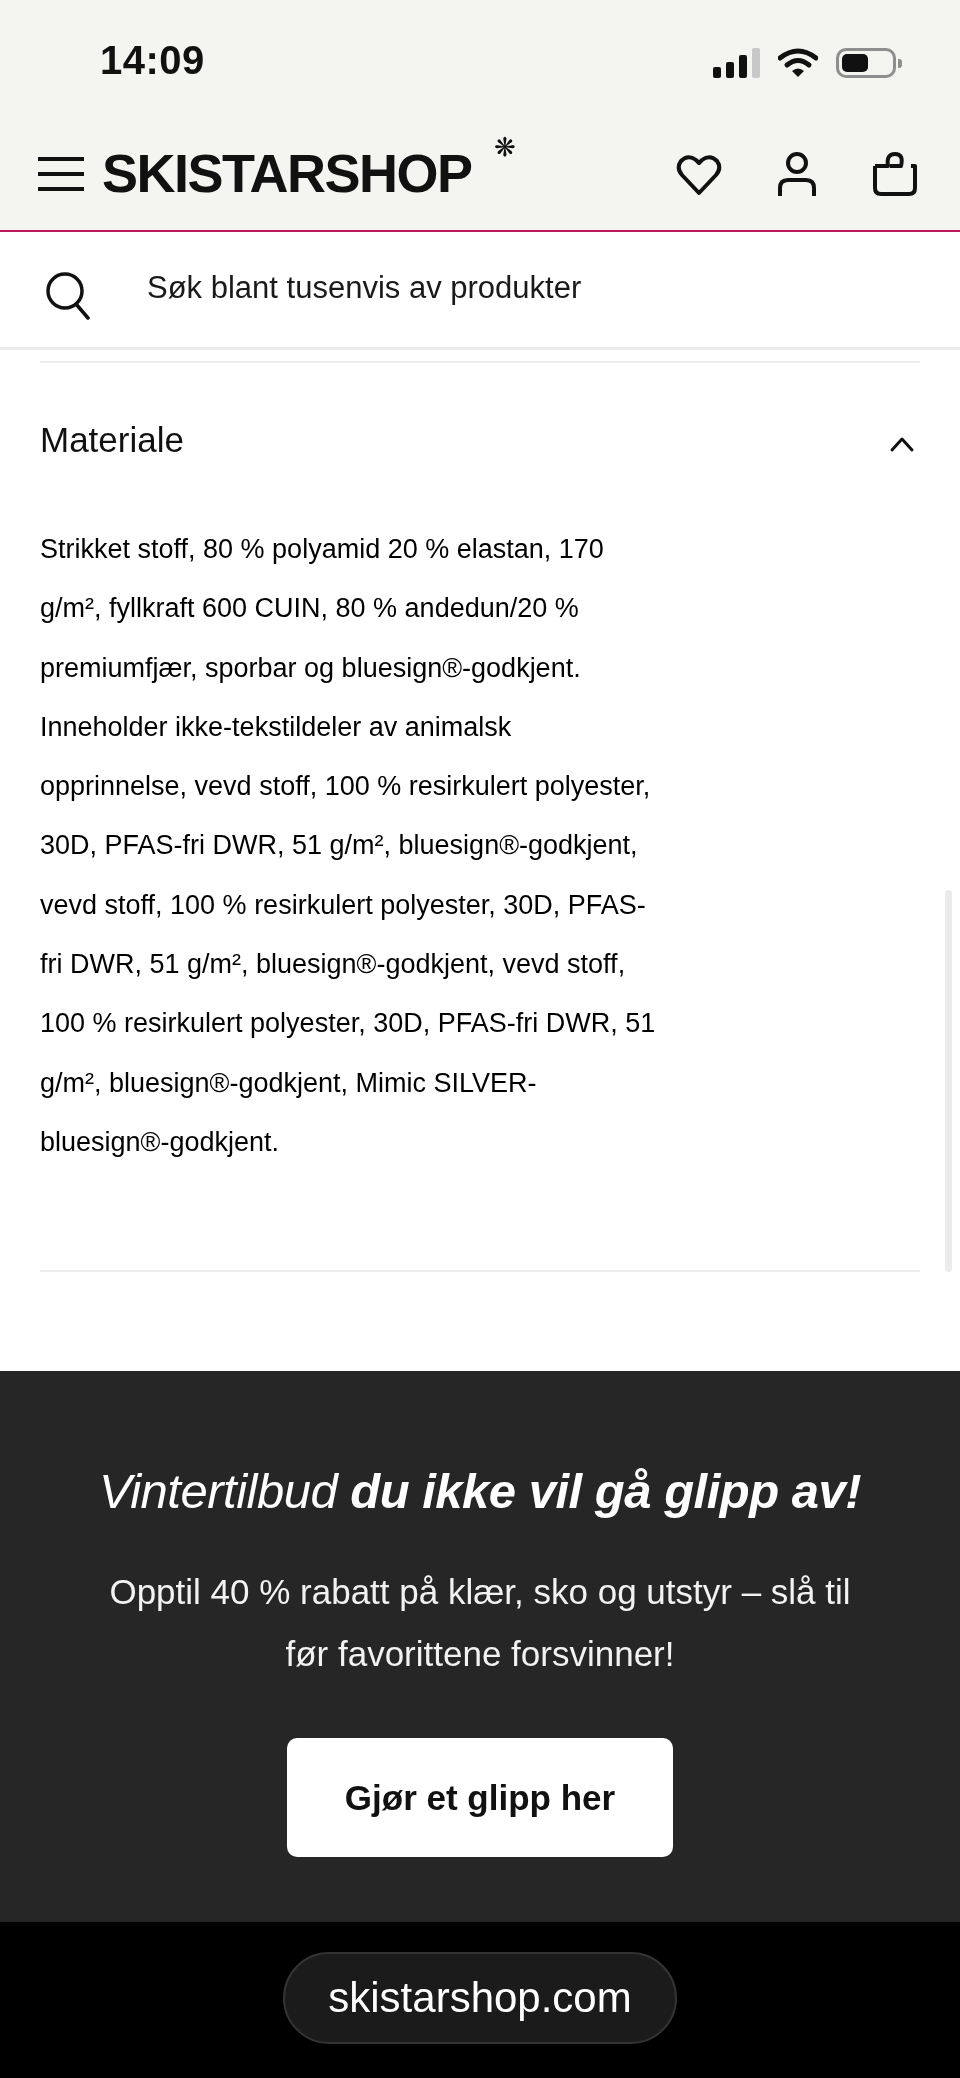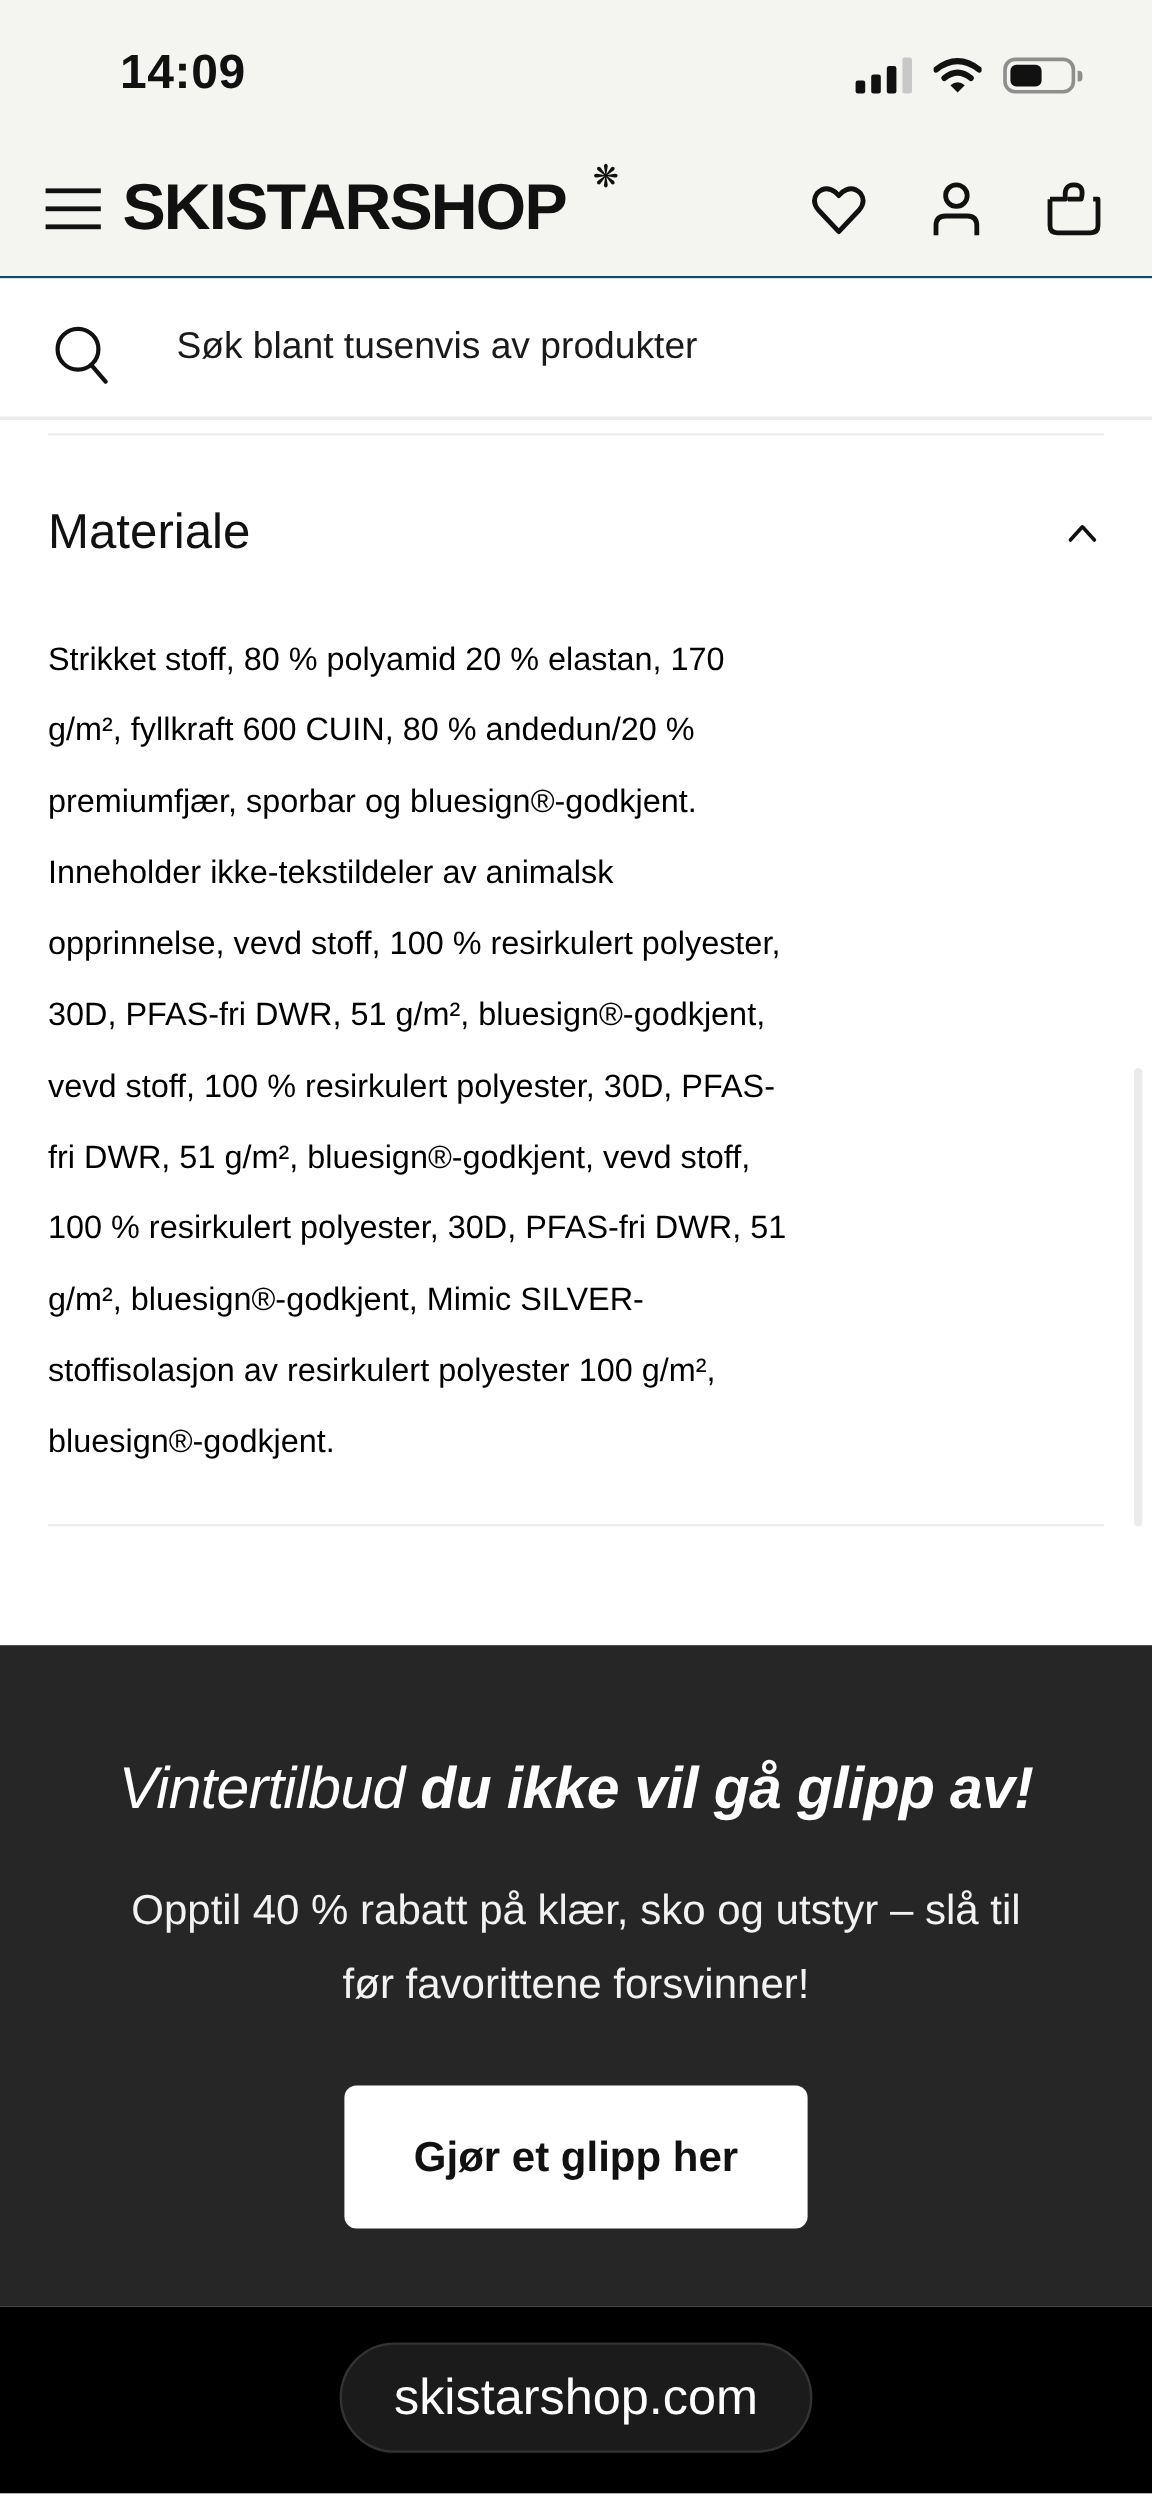--- a/index.html
+++ b/index.html
@@ -38,21 +38,21 @@
     .battery .fill { width: 55%; height: 100%; background: #111; border-radius: 5px; }
     .battery .nub {
       position: absolute; right: -9px; top: 8px; width: 4px; height: 9px;
       background: #8e8e8e; border-radius: 0 3px 3px 0;
     }
 
     
     .header {
       position: absolute; left: 0; top: 120px; width: 960px; height: 112px;
       background: #f4f4f1;
-      border-bottom: 2px solid #0c4a6e;
+      border-bottom: 2px solid #be185d;
     }
     .menu-btn {
       position: absolute; left: 38px; top: 30px; width: 48px; height: 48px;
       display: flex; flex-direction: column; justify-content: center; gap: 11px;
       cursor: pointer;
     }
     .menu-btn span { display: block; height: 4px; width: 46px; background: #111; }
     .logo {
       position: absolute; left: 102px; top: 22px;
       font-size: 54px; font-weight: 900; letter-spacing: -1.5px;
@@ -85,21 +85,21 @@
 
     
     .divider-top {
       position: absolute; left: 40px; top: 361px; width: 880px; height: 2px; background: #ededed;
     }
     .acc-header {
       position: absolute; left: 40px; top: 400px; width: 880px; height: 86px;
       cursor: pointer;
     }
     .acc-title {
-      position: absolute; left: 0; top: 20px; font-size: 41px; color: #111;
+      position: absolute; left: 0; top: 20px; font-size: 35px; color: #111;
     }
     .acc-chevron { position: absolute; right: 4px; top: 30px; width: 28px; height: 28px; }
     .acc-body {
       position: absolute; left: 40px; top: 520px; width: 890px;
       font-size: 27px; line-height: 59.3px; color: #000000;
     }
     .acc-body .line { display: block; white-space: nowrap; }
     .divider-bottom {
       position: absolute; left: 40px; top: 1270px; width: 880px; height: 2px; background: #ededed;
     }
@@ -210,21 +210,20 @@
     <span class="line">Strikket stoff, 80 % polyamid 20 % elastan, 170</span>
     <span class="line">g/m², fyllkraft 600 CUIN, 80 % andedun/20 %</span>
     <span class="line">premiumfjær, sporbar og bluesign®-godkjent.</span>
     <span class="line">Inneholder ikke-tekstildeler av animalsk</span>
     <span class="line">opprinnelse, vevd stoff, 100 % resirkulert polyester,</span>
     <span class="line">30D, PFAS-fri DWR, 51 g/m², bluesign®-godkjent,</span>
     <span class="line">vevd stoff, 100 % resirkulert polyester, 30D, PFAS-</span>
     <span class="line">fri DWR, 51 g/m², bluesign®-godkjent, vevd stoff,</span>
     <span class="line">100 % resirkulert polyester, 30D, PFAS-fri DWR, 51</span>
     <span class="line">g/m², bluesign®-godkjent, Mimic SILVER-</span>
-    <span class="line">stoffisolasjon av resirkulert polyester 100 g/m²,</span>
     <span class="line">bluesign®-godkjent.</span>
   </div>
   <div class="divider-bottom"></div>
   <div class="scrollbar"></div>
 
   <div class="promo">
     <div class="promo-title">
       <span>Vintertilbud </span><span class="bold">du ikke vil gå glipp av!</span>
     </div>
     <div class="promo-sub">

